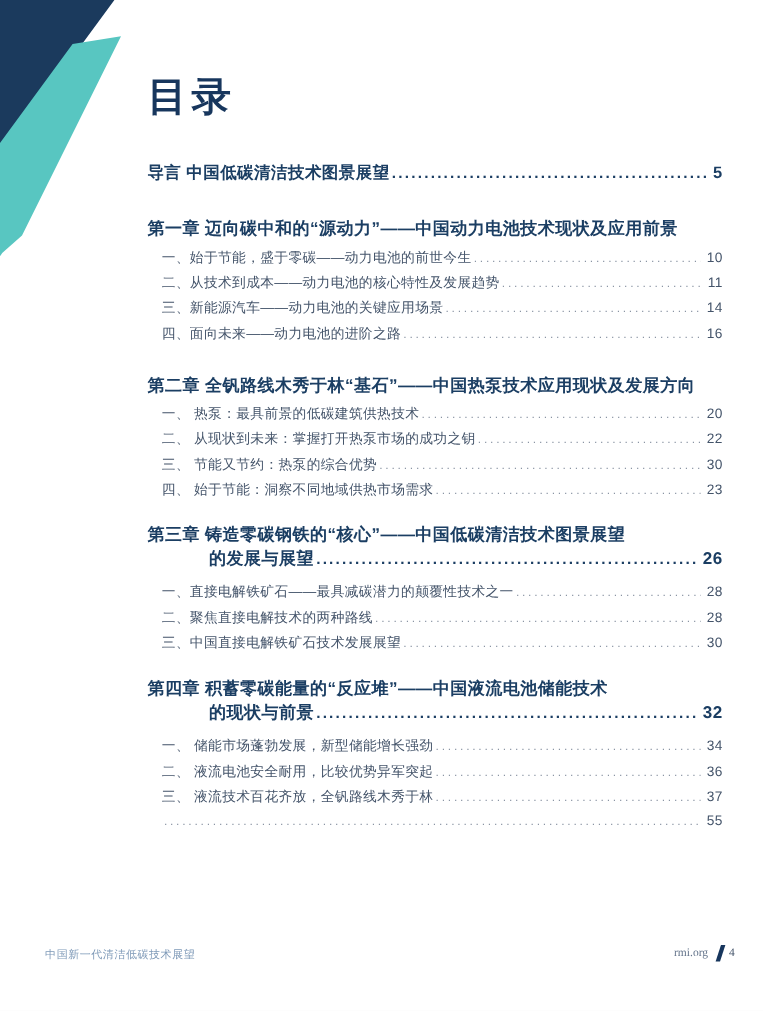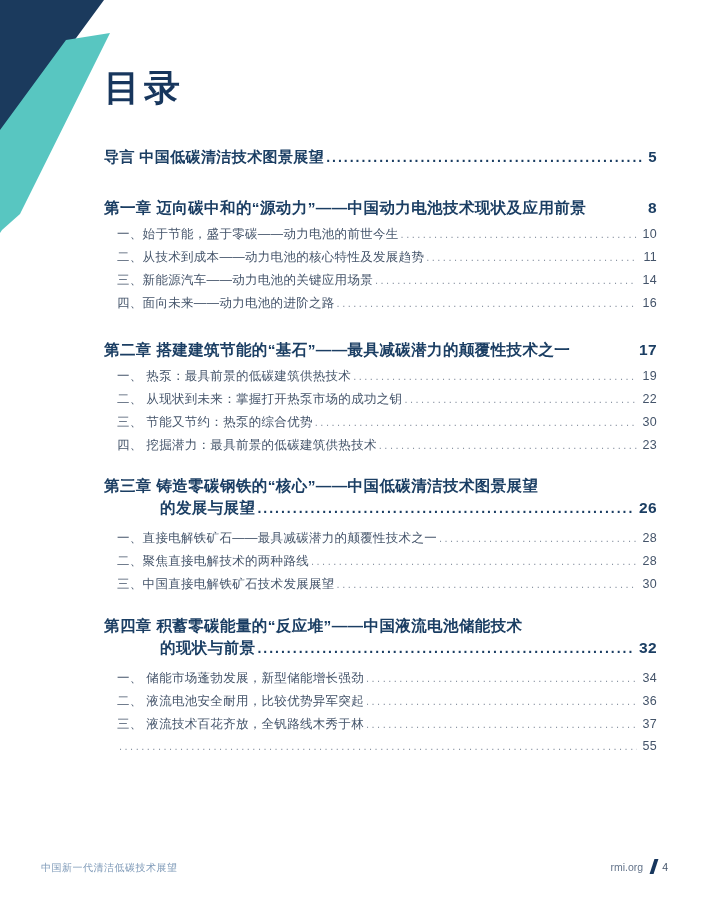--- a/index.html
+++ b/index.html
@@ -17,21 +17,21 @@
   .corner-art {
     position: absolute;
     top: 0; left: 0;
     width: 160px; height: 240px;
     pointer-events: none;
   }
 
   
   .content {
     position: absolute;
-    left: 104px;
+    left: 134px;
     right: 53px;
     top: 66px;
   }
 
   .doc-title {
     font-size: 36px;
     font-weight: 700;
     color: #17365d;
     letter-spacing: 4px;
     line-height: 44px;
@@ -123,20 +123,21 @@
     font-size: 10px;
     color: #7f9ab8;
     letter-spacing: 0.5px;
   }
   .footer-right {
     position: absolute;
     right: 42px;
     top: 2px;
     display: flex;
     align-items: center;
+    font-family: Liberation Serif, serif;
   }
   .footer-site {
     font-size: 10.5px;
     color: #64748b;
   }
   .rmi-slash {
     display: inline-block;
     width: 4px;
     height: 15px;
     background: #17365d;
@@ -189,41 +190,41 @@
         <span class="spage">14</span>
       </div>
       <div class="row sub-row">
         <span class="stext">四、面向未来——动力电池的进阶之路</span>
         <span class="dots dots-thin">....................................................................................................................................................................................................................................................................</span>
         <span class="spage">16</span>
       </div>
     </div>
 
     <div class="row chapter-head mt-ch2">
-      <span class="ctext">第二章 搭建建筑节能的“基石”——最具减碳潜力的颠覆性技术之一</span>
+      <span class="ctext">第二章 全钒路线木秀于林“基石”——中国热泵技术应用现状及发展方向</span>
       <span class="cpage">17</span>
     </div>
     <div class="sublist">
       <div class="row sub-row">
         <span class="stext">一、 热泵：最具前景的低碳建筑供热技术</span>
         <span class="dots dots-thin">....................................................................................................................................................................................................................................................................</span>
-        <span class="spage">19</span>
+        <span class="spage">20</span>
       </div>
       <div class="row sub-row">
         <span class="stext">二、 从现状到未来：掌握打开热泵市场的成功之钥</span>
         <span class="dots dots-thin">....................................................................................................................................................................................................................................................................</span>
         <span class="spage">22</span>
       </div>
       <div class="row sub-row">
         <span class="stext">三、 节能又节约：热泵的综合优势</span>
         <span class="dots dots-thin">....................................................................................................................................................................................................................................................................</span>
         <span class="spage">30</span>
       </div>
       <div class="row sub-row">
-        <span class="stext">四、 挖掘潜力：最具前景的低碳建筑供热技术</span>
+        <span class="stext">四、 始于节能：洞察不同地域供热市场需求</span>
         <span class="dots dots-thin">....................................................................................................................................................................................................................................................................</span>
         <span class="spage">23</span>
       </div>
     </div>
 
     <div class="row chapter-head mt-ch3">
       <span class="ctext">第三章 铸造零碳钢铁的“核心”——中国低碳清洁技术图景展望</span>
     </div>
     <div class="row chapter-line2">
       <span class="ctext">的发展与展望 </span>

